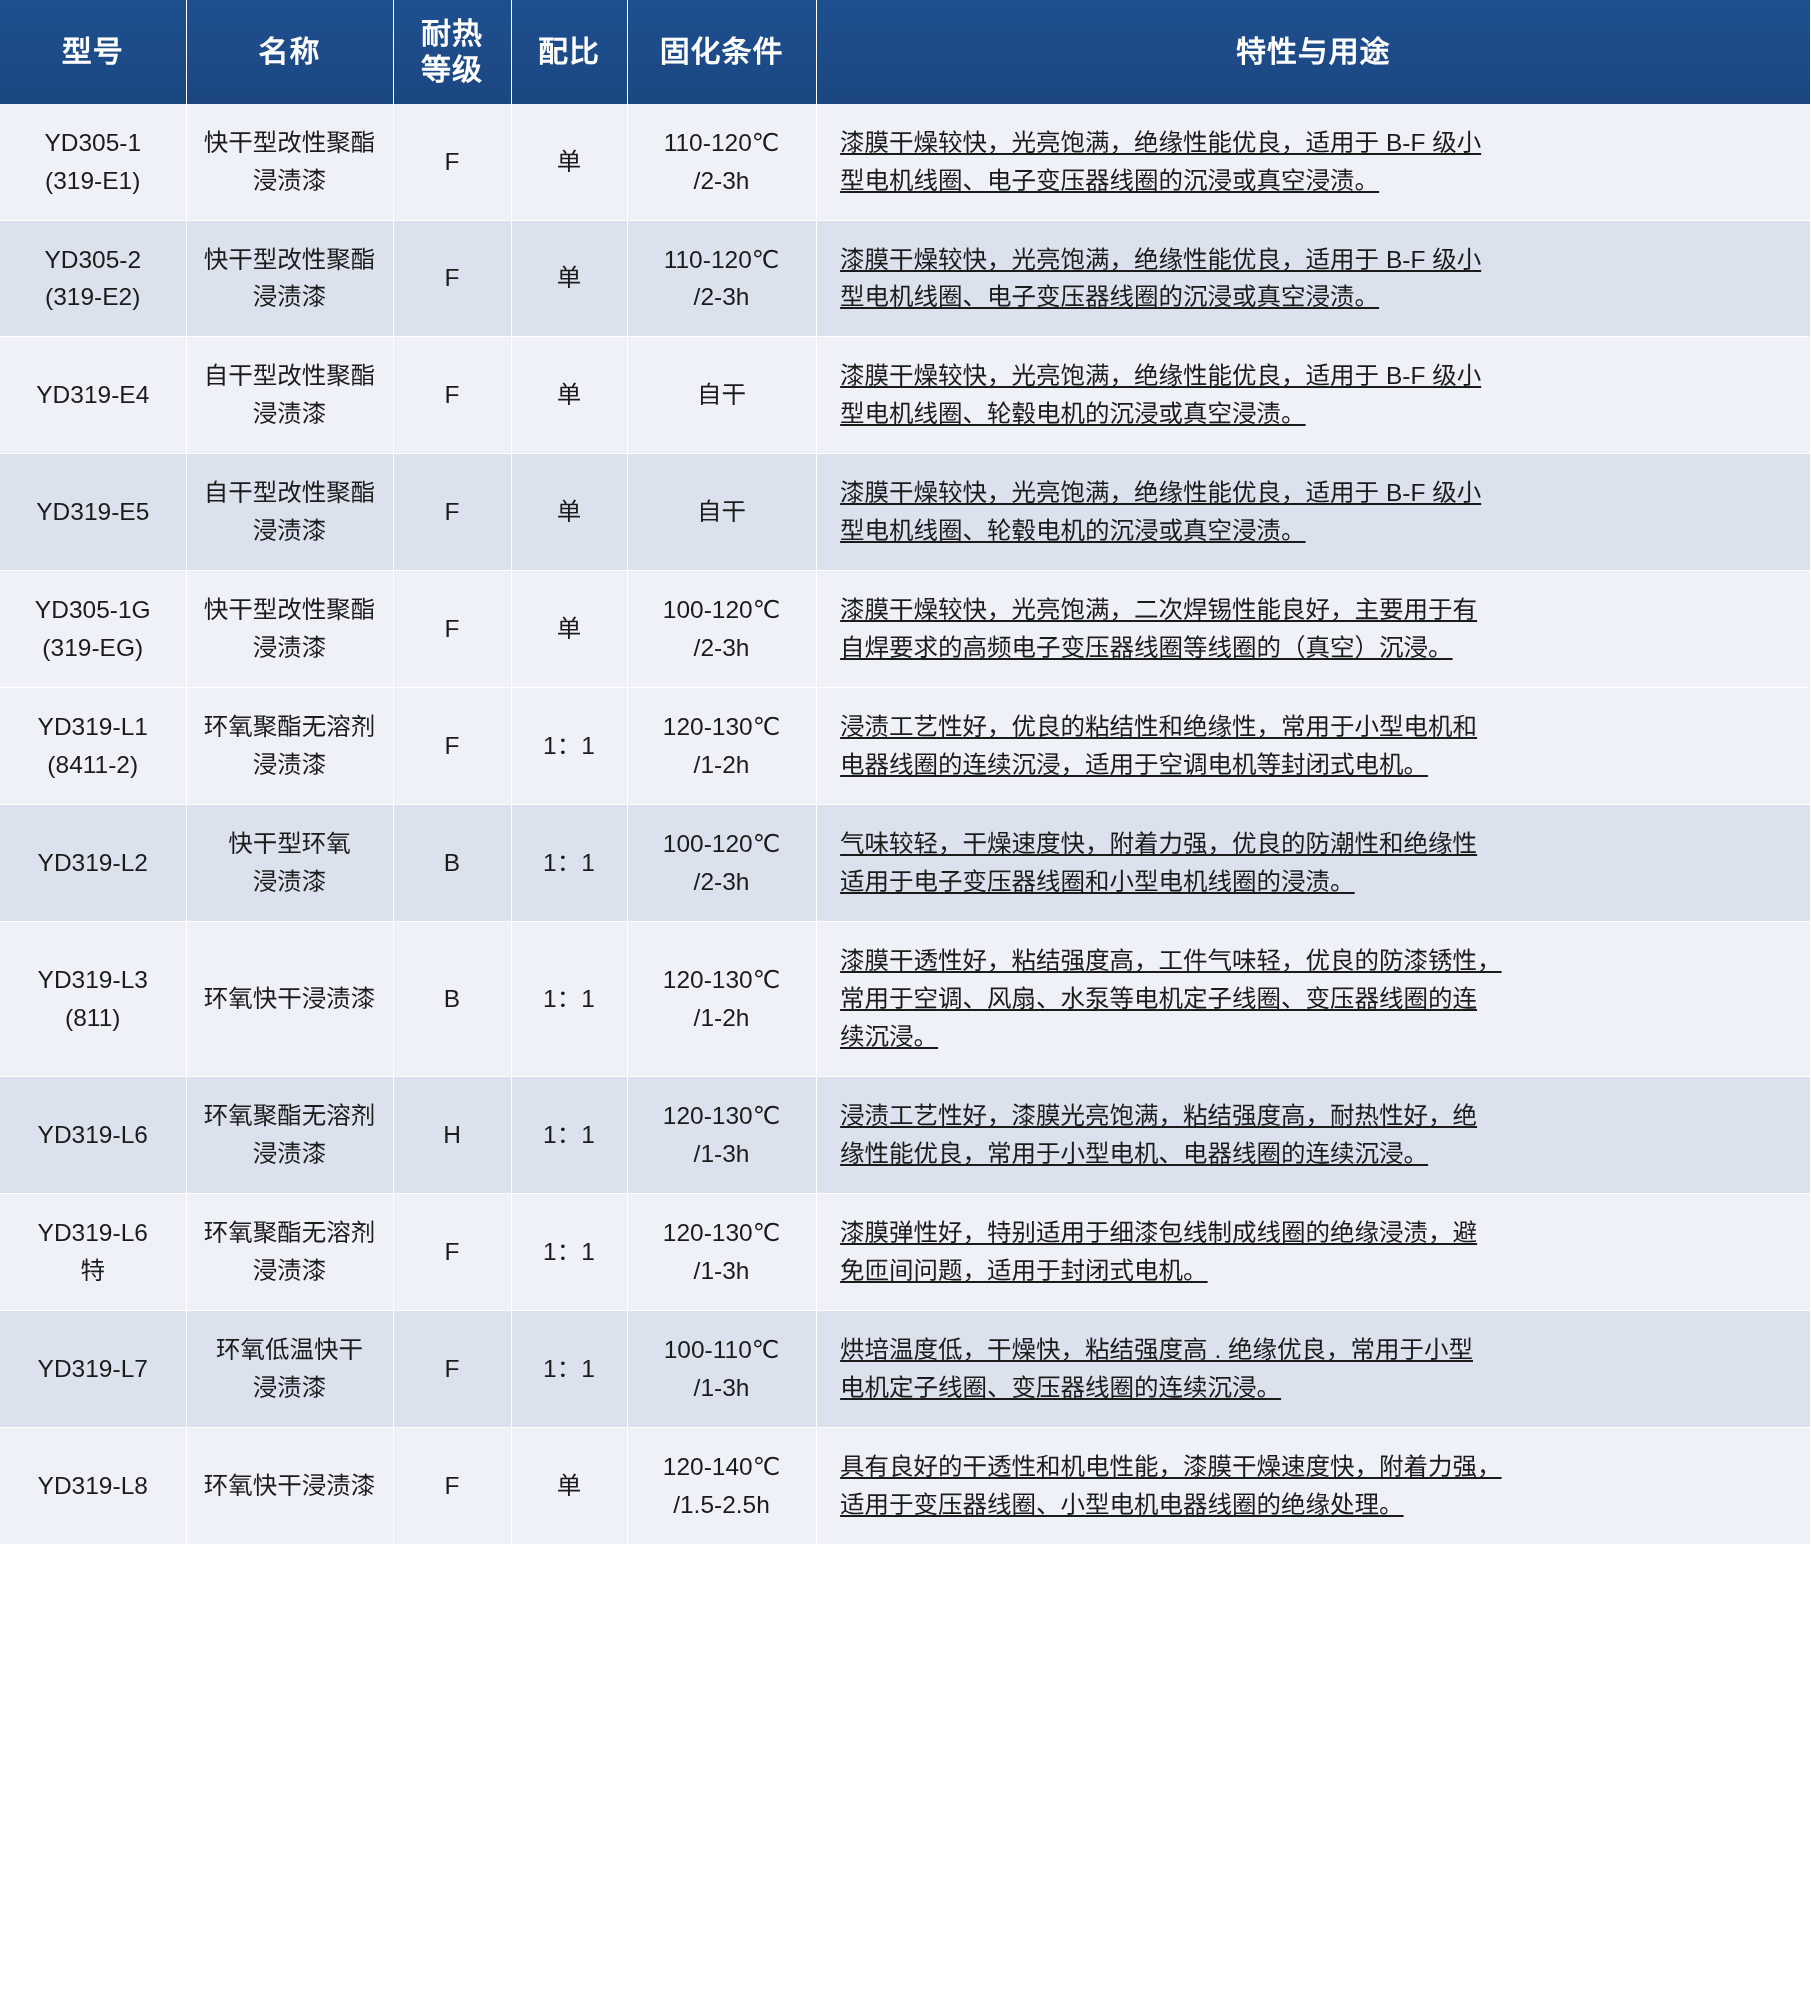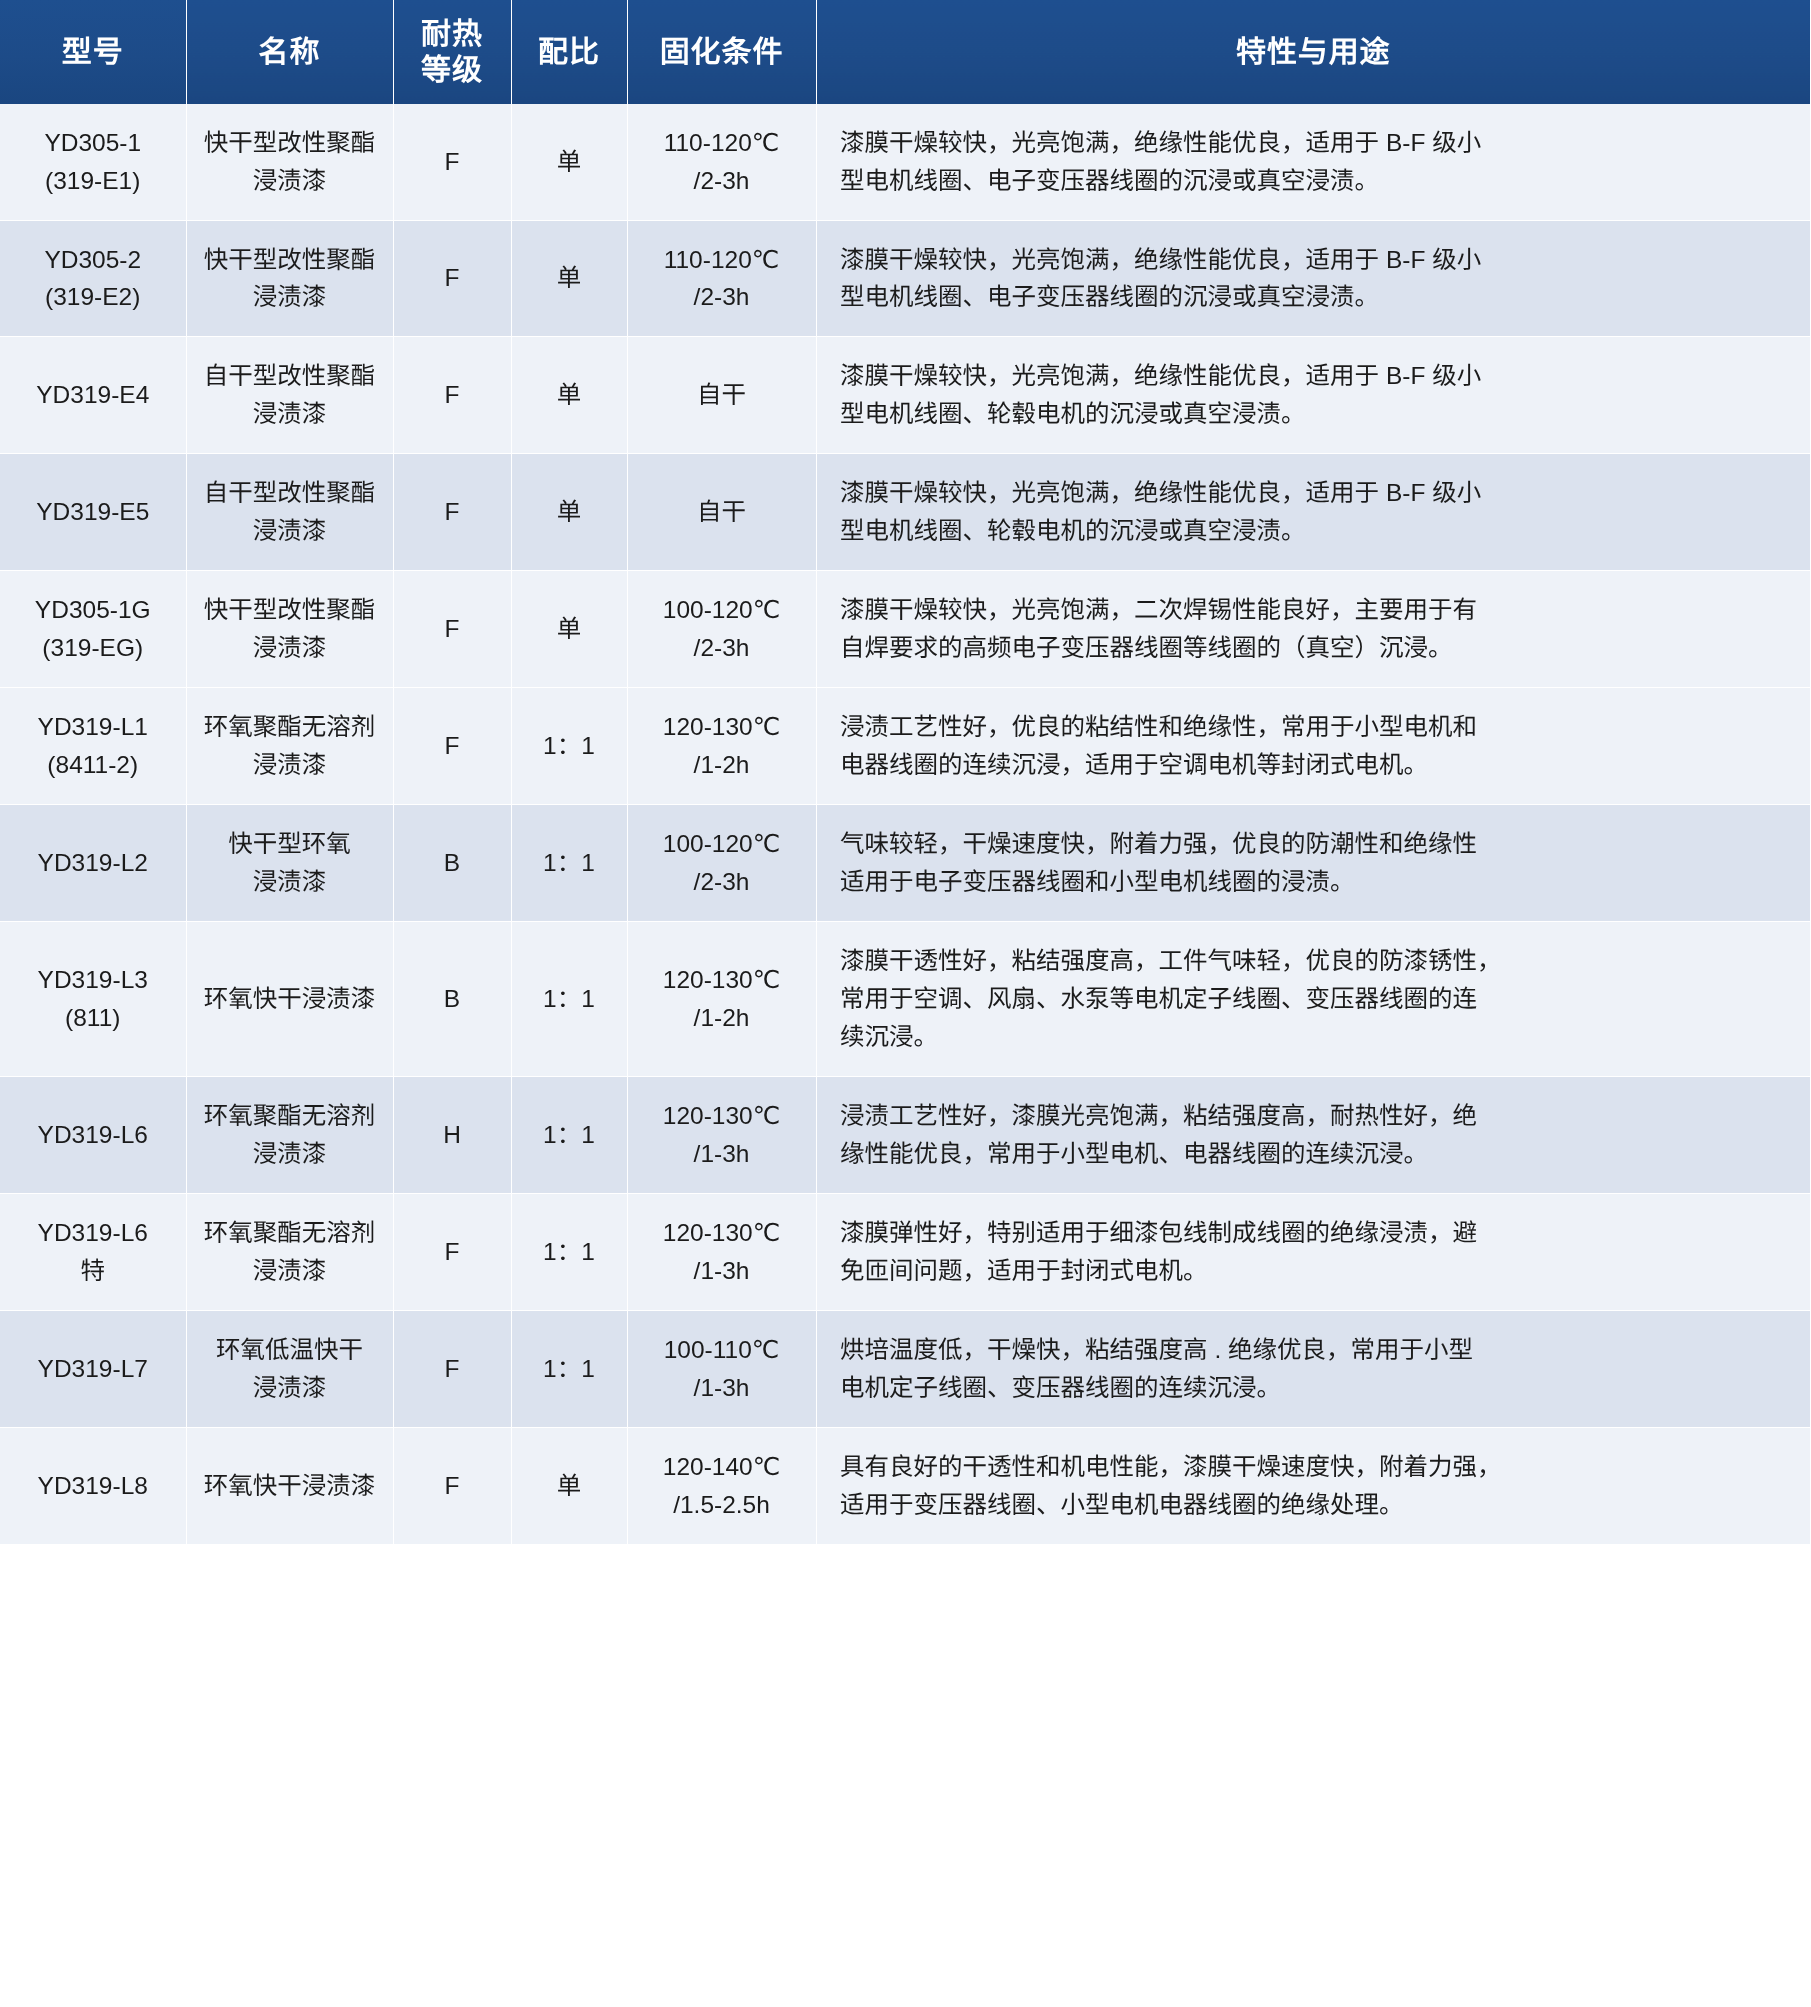--- a/index.html
+++ b/index.html
@@ -41,21 +41,21 @@
   tbody td {
     font-size: 24.5px;
     line-height: 1.55;
     padding: 20px 12.7px;
     border-right: 1.8px solid #ffffff;
     border-bottom: 1.8px solid #ffffff;
     vertical-align: middle;
     text-align: center;
     color: #1b1b1b;
   }
-  tbody td:last-child { border-right: none; }
+  tbody td:last-child { border-right: none; text-decoration: underline; }
   tbody td.feature {
     text-align: left;
     padding-left: 23.6px;
     padding-right: 23.6px;
   }
   tbody tr.row-even td { background: #eef2f8; }
   tbody tr.row-odd  td { background: #dbe2ee; }
 
   .cell-line { display: block; }
   .nowrap { white-space: nowrap; }

